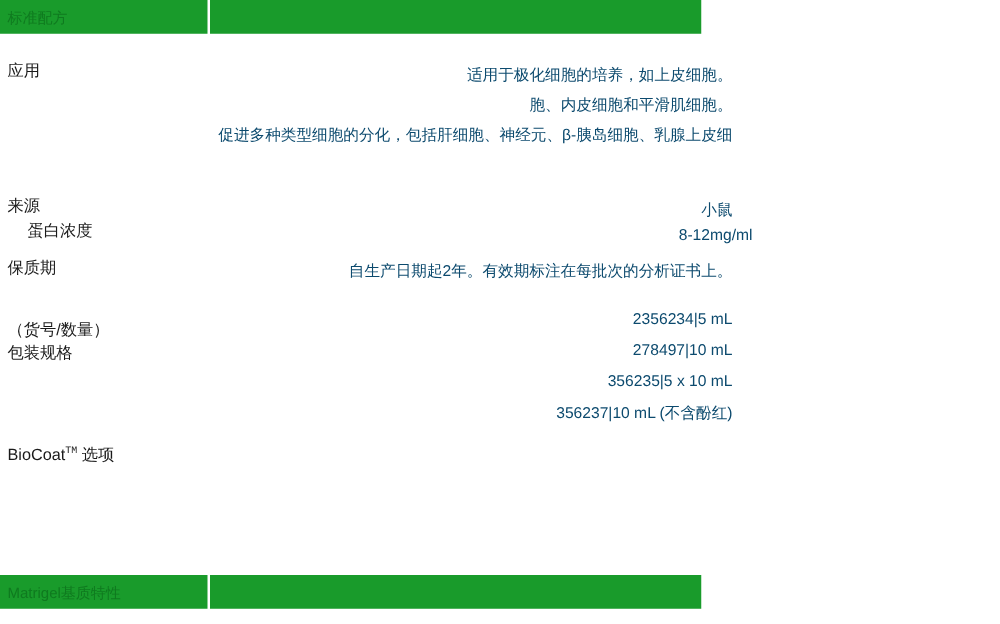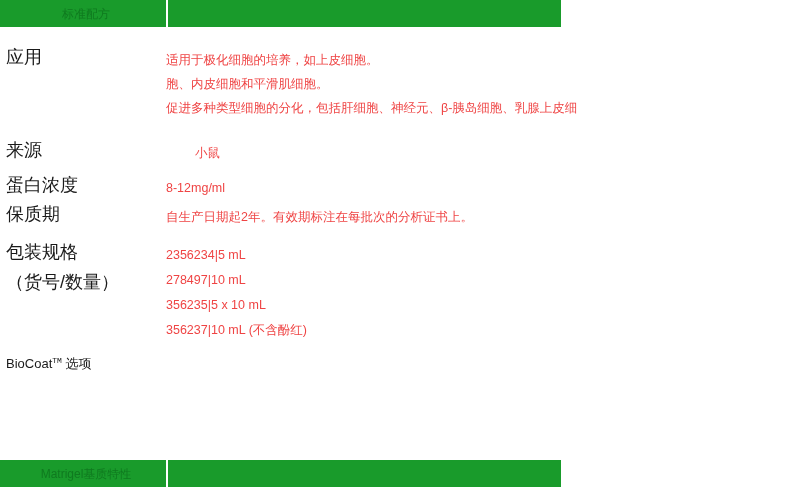--- a/index.html
+++ b/index.html
@@ -26,21 +26,20 @@
     display: flex;
     height: 27px;
   }
   .band .cell-left {
     width: 166px;
     background: #199b2b;
     display: flex;
     align-items: center;
     padding-left: 6px;
     box-sizing: border-box;
-    justify-content: center;
   }
   .band .cell-right {
     width: 393px;
     background: #199b2b;
     margin-left: 2px;
   }
   .band .band-title {
     font-size: 12px;
     color: #0f7a1f;
     line-height: 14px;
@@ -53,32 +52,33 @@
   .row {
     position: absolute;
     display: flex;
     left: 0;
   }
   .label {
     width: 166px;
     flex: 0 0 166px;
     padding-left: 6px;
     box-sizing: border-box;
-    font-size: 18px;
+    font-size: 13px;
     color: #1a1a1a;
     line-height: 18px;
   }
   .value {
     width: 420px;
     flex: 0 0 420px;
     padding-left: 0px;
     box-sizing: border-box;
     font-size: 12.5px;
-    color: #ef4444;
+    color: #0c4a6e;
     line-height: 24px;
+    text-align: right;
   }
   .value p {
     margin: 0;
   }
   .value p.tight {
     line-height: 25px;
   }
   sup {
     font-size: 8px;
     vertical-align: super;
@@ -100,45 +100,45 @@
 
   <div class="row" style="top: 48px;">
     <div class="label">应用</div>
     <div class="value">
       <p>适用于极化细胞的培养，如上皮细胞。</p>
       <p>胞、内皮细胞和平滑肌细胞。</p>
       <p>促进多种类型细胞的分化，包括肝细胞、神经元、β-胰岛细胞、乳腺上皮细</p>
     </div>
   </div>
 
-  <div class="row" style="top: 141px; gap: 29px;">
+  <div class="row" style="top: 156px;">
     <div class="label">来源</div>
     <div class="value">
       <p>小鼠</p>
     </div>
   </div>
 
-  <div class="row" style="top: 176px;">
+  <div class="row" style="top: 176px; margin-left: 16px;">
     <div class="label">蛋白浓度</div>
     <div class="value">
       <p>8-12mg/ml</p>
     </div>
   </div>
 
   <div class="row" style="top: 205px;">
     <div class="label">保质期</div>
     <div class="value">
       <p>自生产日期起2年。有效期标注在每批次的分析证书上。</p>
     </div>
   </div>
 
   <div class="row" style="top: 243px;">
     <div class="label">
+      <div style="margin-top: 12px;">（货号/数量）</div>
       <div>包装规格</div>
-      <div style="margin-top: 12px;">（货号/数量）</div>
     </div>
     <div class="value">
       <p class="tight">2356234|5 mL</p>
       <p class="tight"> 278497|10 mL</p>
       <p class="tight">356235|5 x 10 mL</p>
       <p class="tight">356237|10 mL (不含酚红)</p>
     </div>
   </div>
 
   <div class="row" style="top: 355px;">

